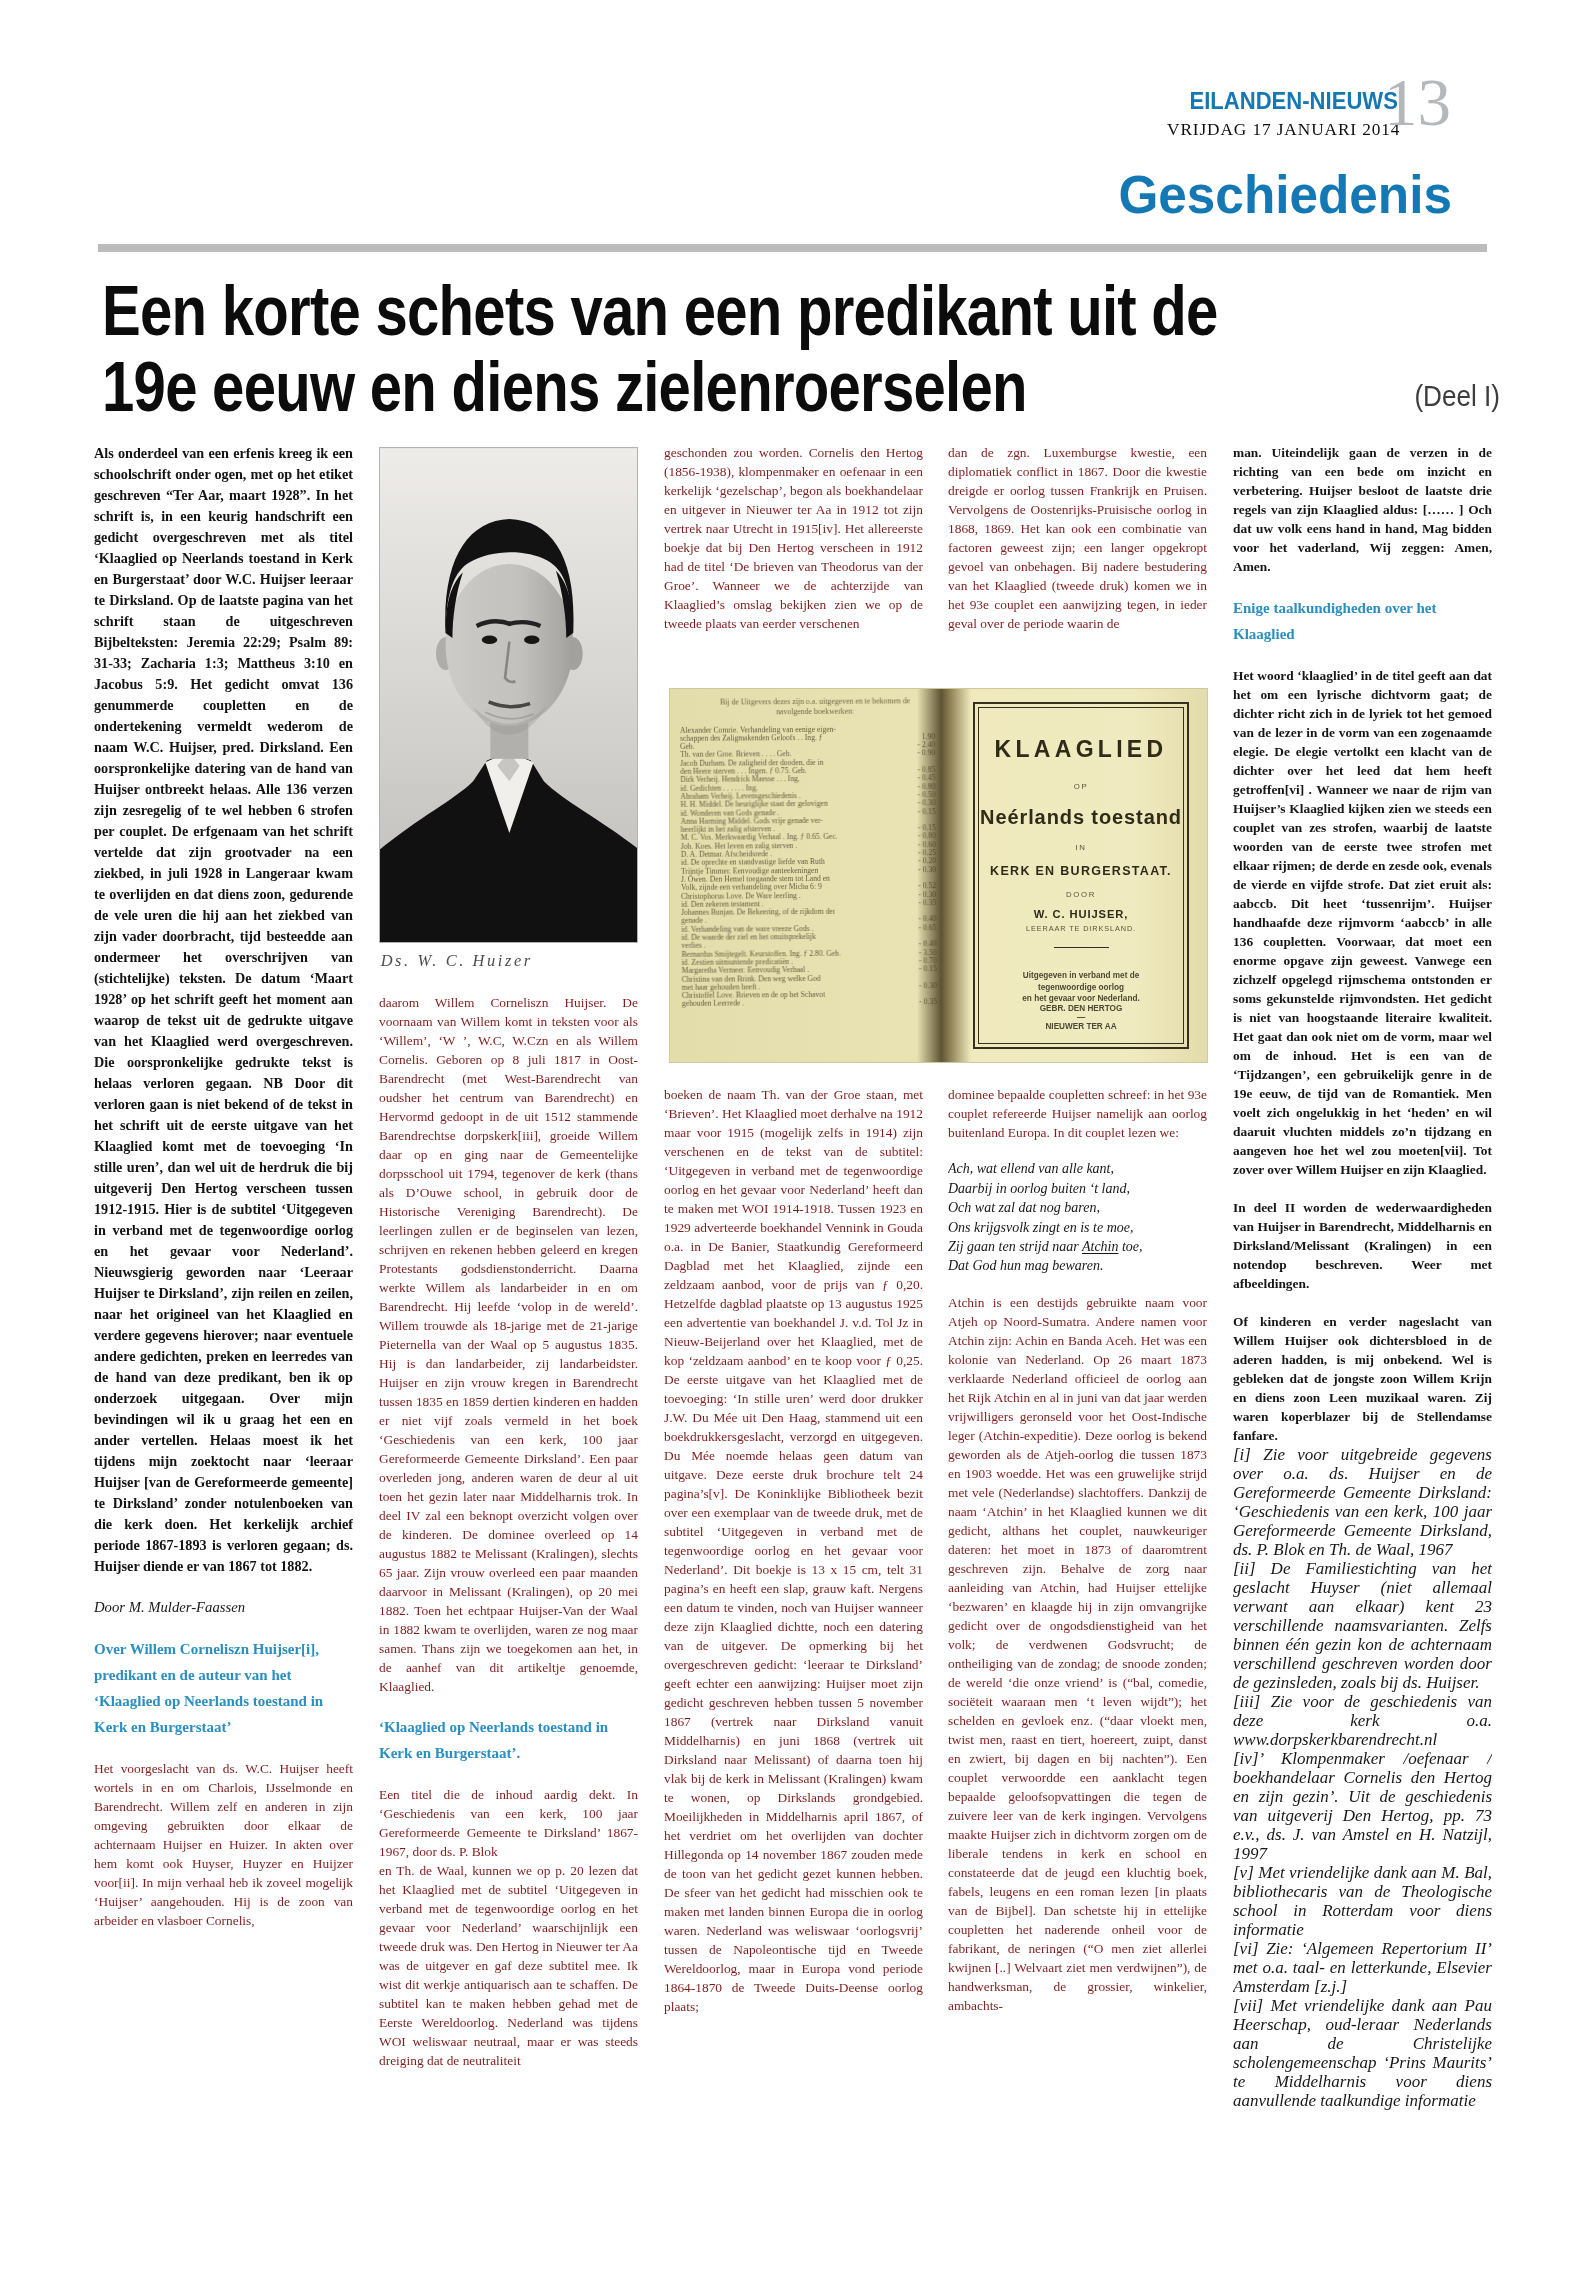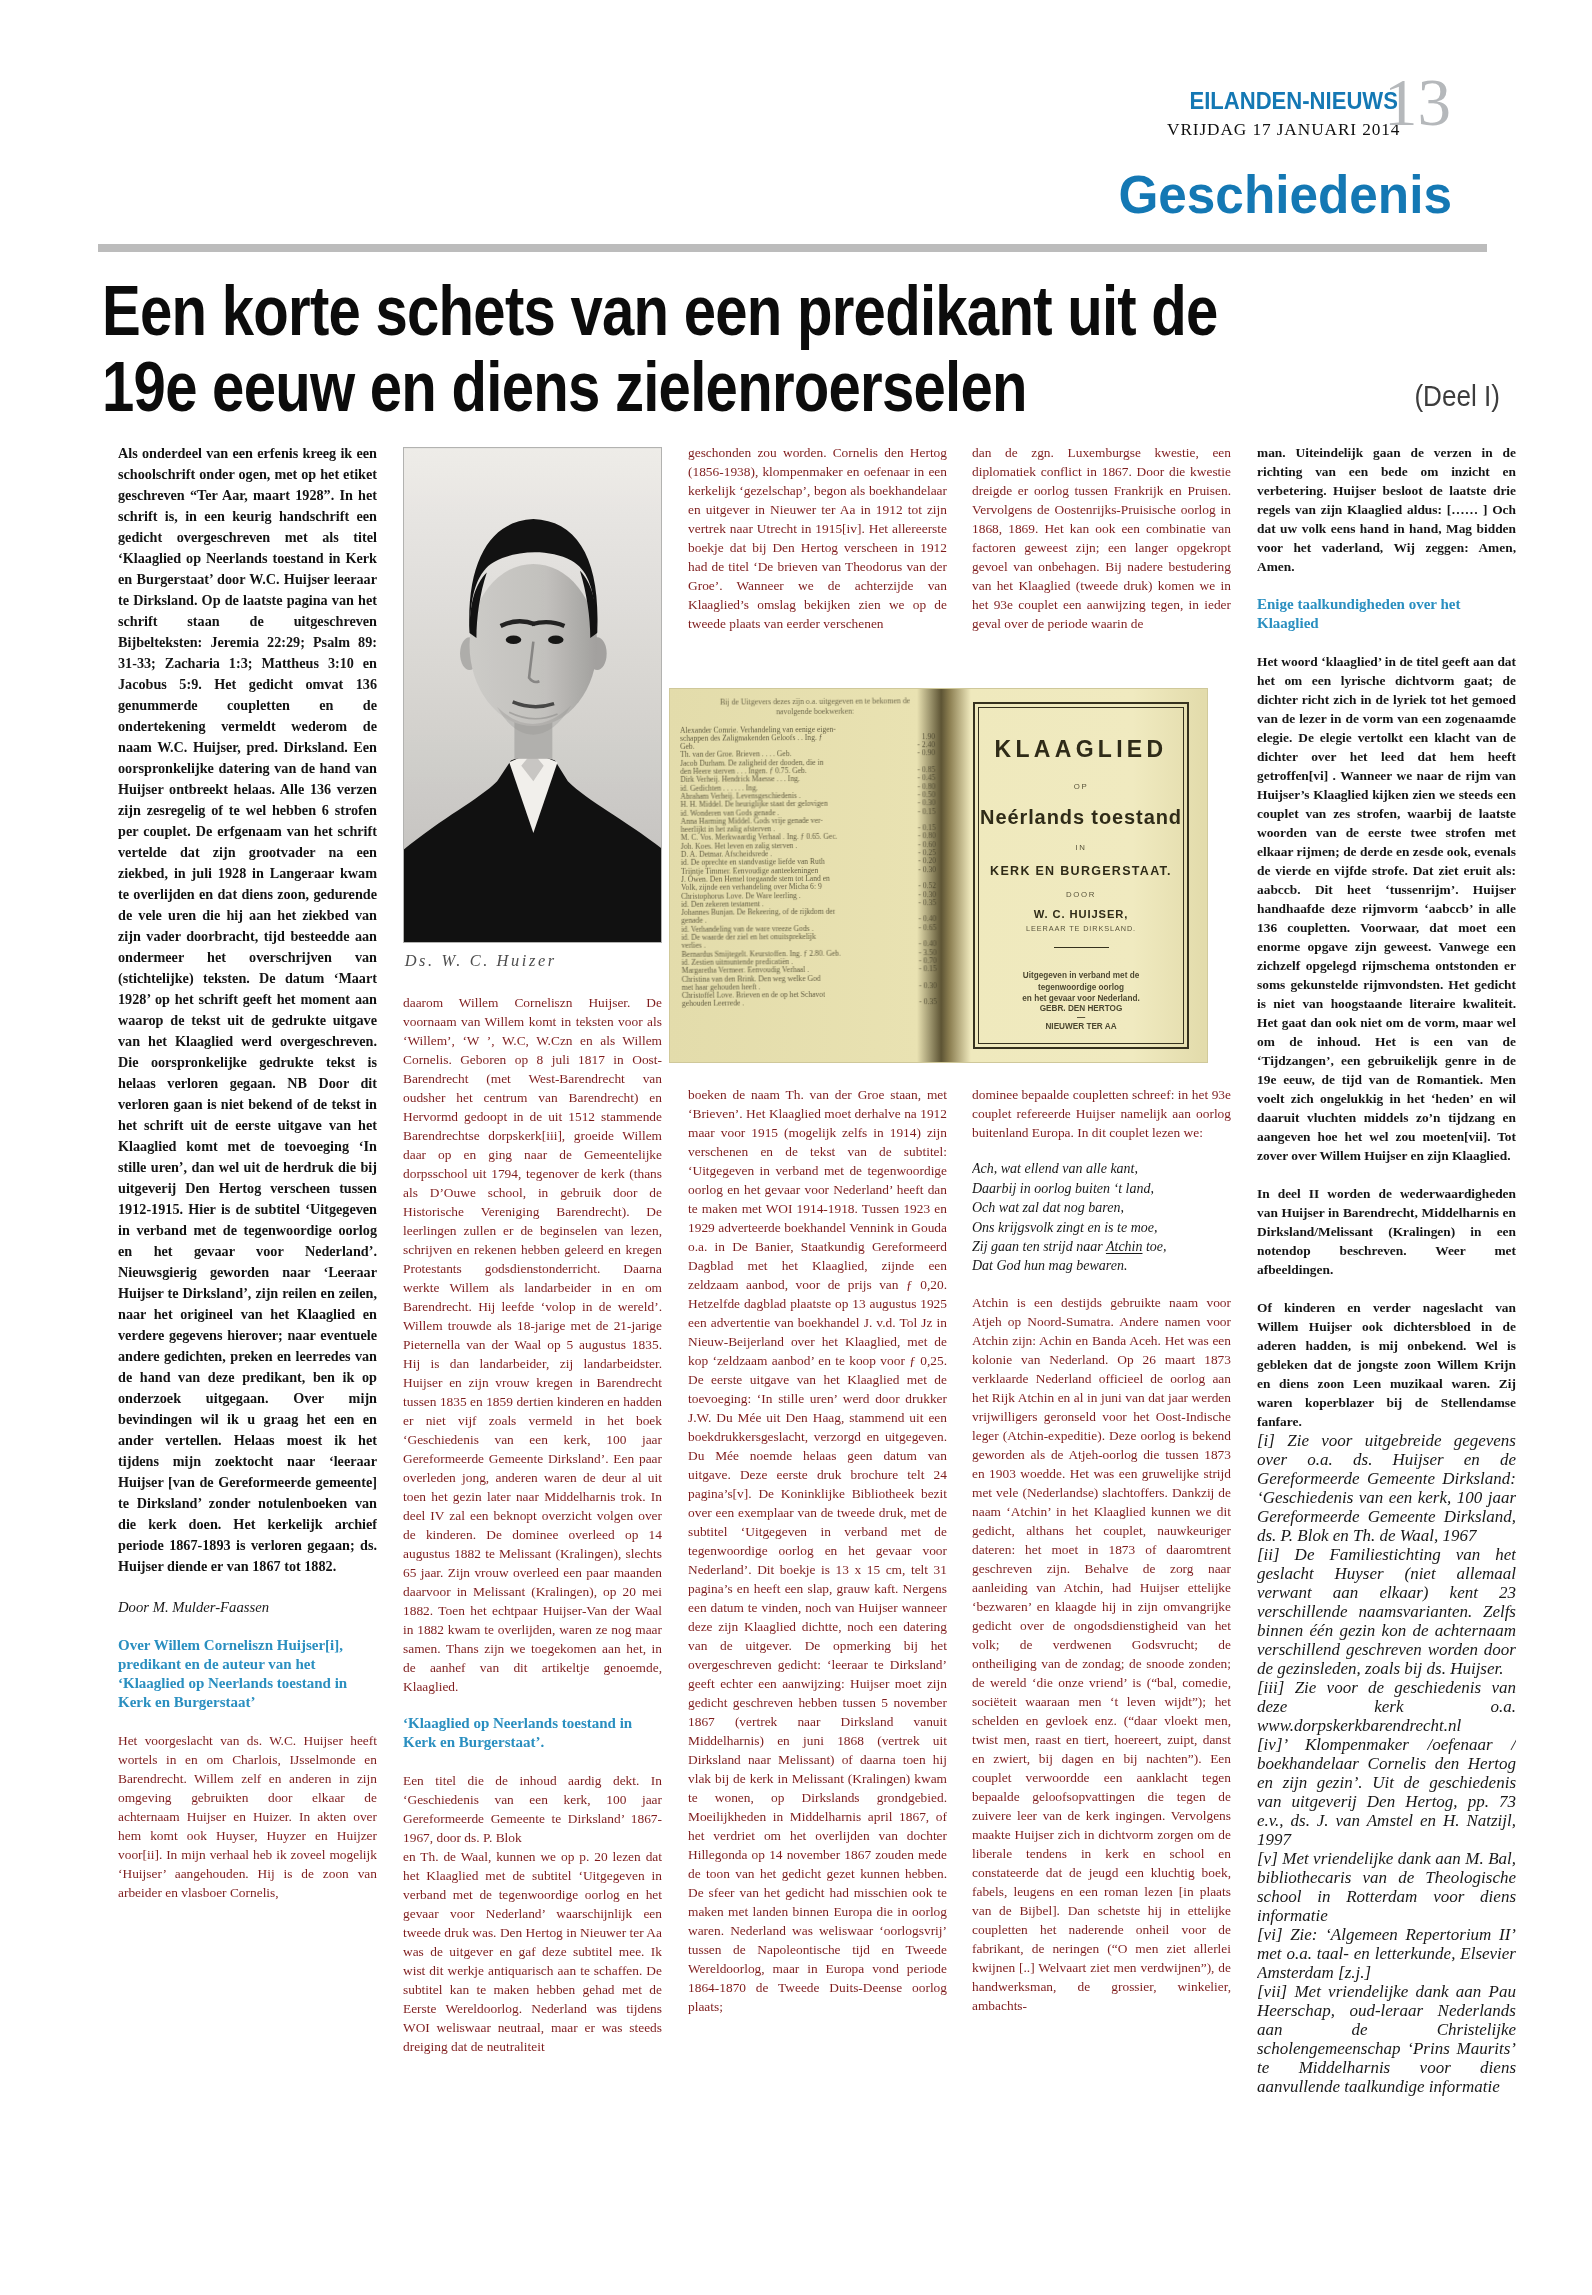--- a/index.html
+++ b/index.html
@@ -19,29 +19,29 @@
   .toprule{position:absolute;left:98px;top:244px;width:1389px;height:7.8px;background:var(--rule,#bcbcbc);}
   
   .hl{position:absolute;left:102px;font-family:"Liberation Sans",sans-serif;font-weight:bold;
       font-size:70px;line-height:70px;color:#0c0c0c;letter-spacing:-0.9px;white-space:nowrap;
       transform:scaleX(.83);transform-origin:left center;}
   .hl1{top:276px;} .hl2{top:352px;}
   .deel{position:absolute;left:1346px;top:380px;width:154px;text-align:right;
       font-family:"Liberation Sans",sans-serif;font-size:29px;color:#3d3d3d;
       transform:scaleX(.9);transform-origin:right center;white-space:nowrap;}
   
-  .cols{position:absolute;left:118px;top:443px;width:1398px;height:1812px;}
+  .cols{position:absolute;left:94px;top:443px;width:1398px;height:1812px;}
   .col{position:absolute;top:0;width:259px;height:1811px;overflow:hidden;}
   .c0{left:0;} .c1{left:285px;} .c2{left:570px;} .c3{left:854px;} .c4{left:1139px;}
   .col p{margin:0;text-align:justify;hyphens:auto;-webkit-hyphens:auto;}
   p.body{font-size:13.4px;line-height:19px;color:#7f1d1d;}
   p.lead{font-weight:bold;font-size:14.2px;line-height:21px;color:#141414;}
   p.body5{font-weight:bold;font-size:13.4px;line-height:19px;color:#161616;}
   p.byline{font-style:italic;font-size:14.7px;line-height:19px;margin:21px 0 19px 0 !important;text-align:left !important;}
-  p.subhead{font-weight:bold;font-size:15px;line-height:19px;color:var(--subhead,#2a8fc0);
+  p.subhead{font-weight:bold;font-size:15px;line-height:26px;color:var(--subhead,#2a8fc0);
             margin:0 0 19px 0 !important;text-align:left !important;}
   p.footnote{font-style:italic;font-size:17px;line-height:19px;}
   p.poem{font-style:italic;font-size:14px;line-height:19.4px;margin:17.3px 0 17.3px 0 !important;text-align:left !important;}
   p.poem u{text-underline-offset:1.7px;}
   .gap{height:19px;}
   .cliptop{overflow:hidden;}
   
   .portraitbox{margin-top:3.5px;width:257px;height:494px;border:0.9px solid #b2b2b0;background:#d8d8d4;
                overflow:hidden;}
   .portraitbox svg{display:block;filter:grayscale(1) sepia(.06) contrast(1.02);}

